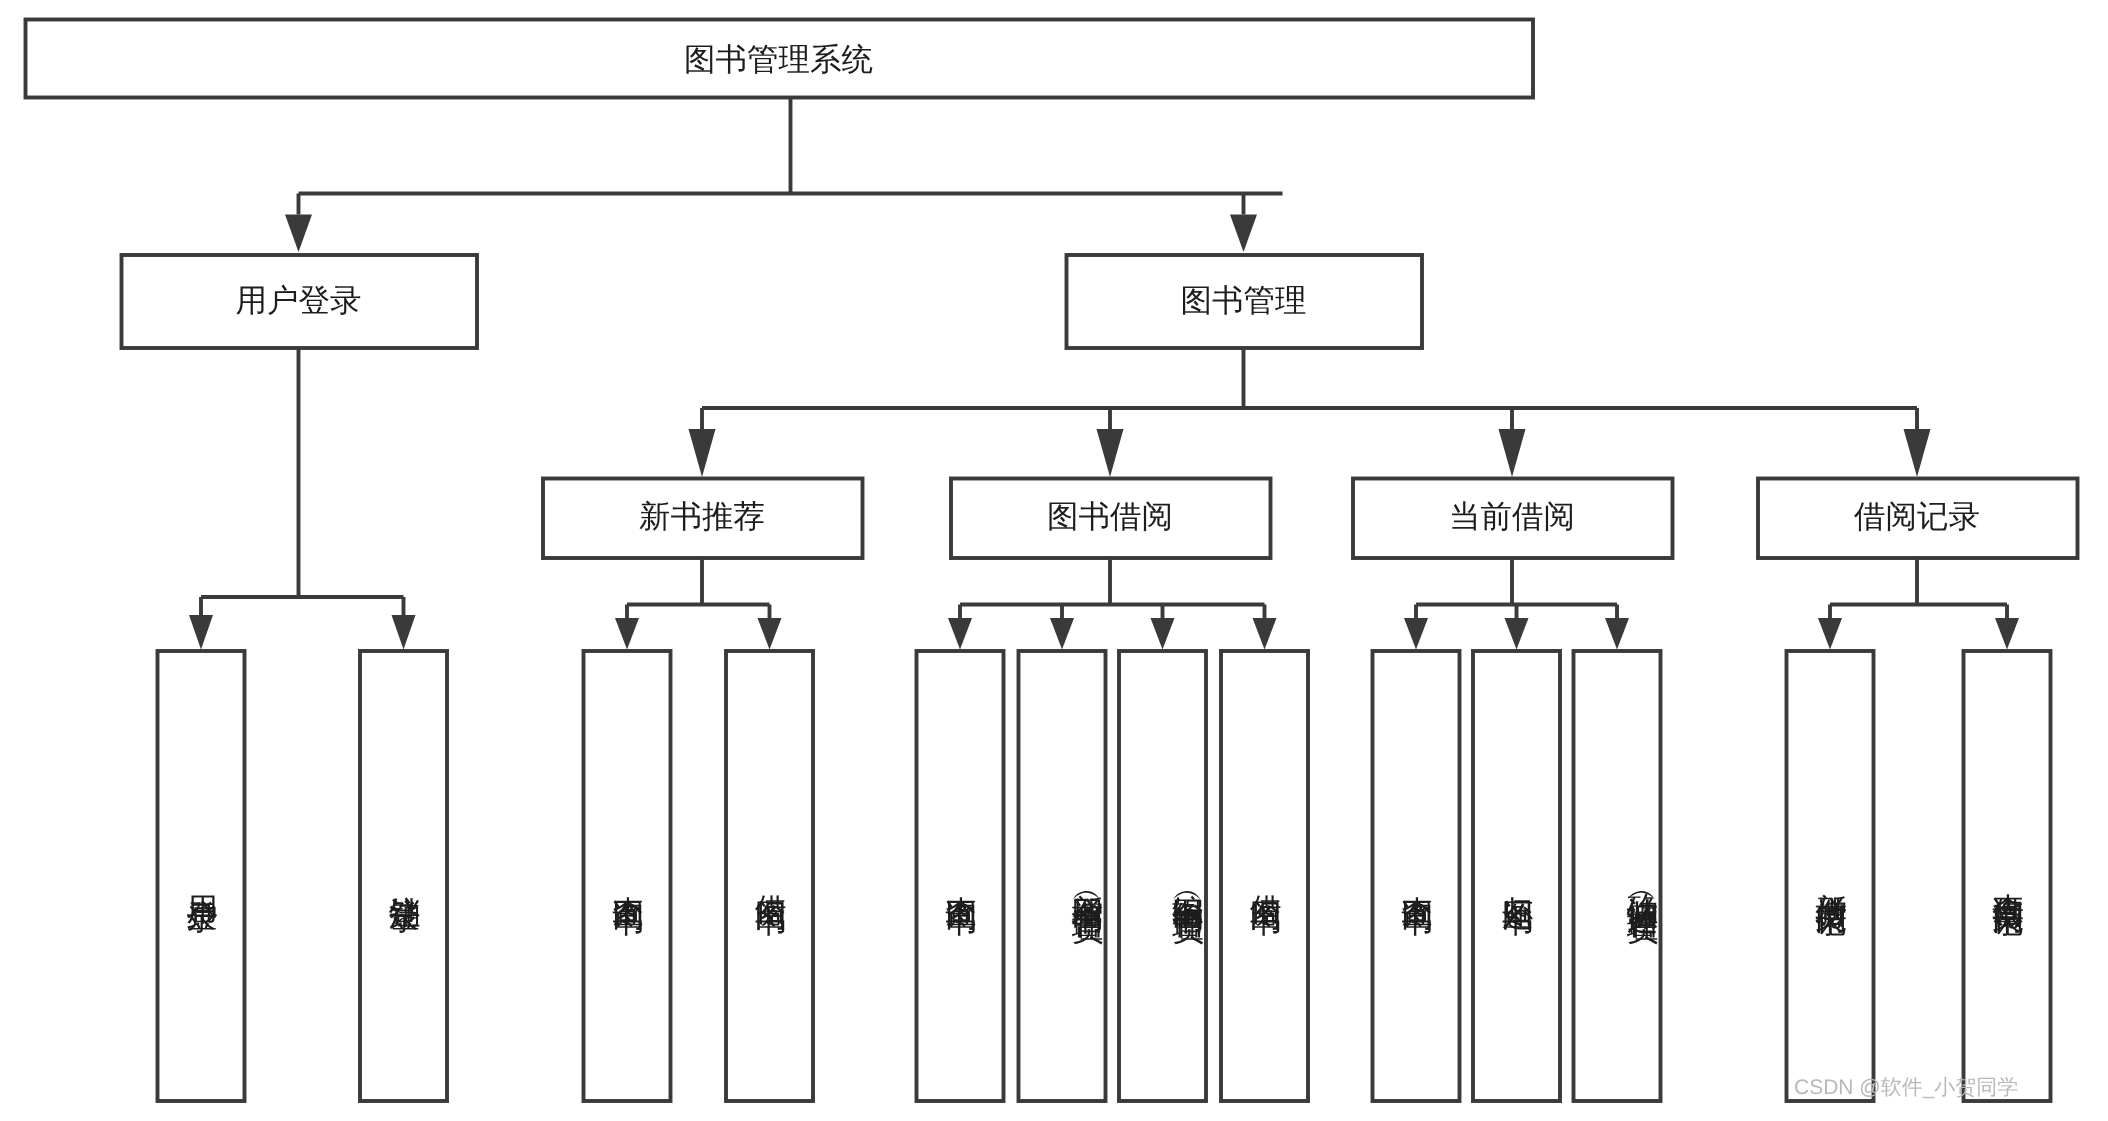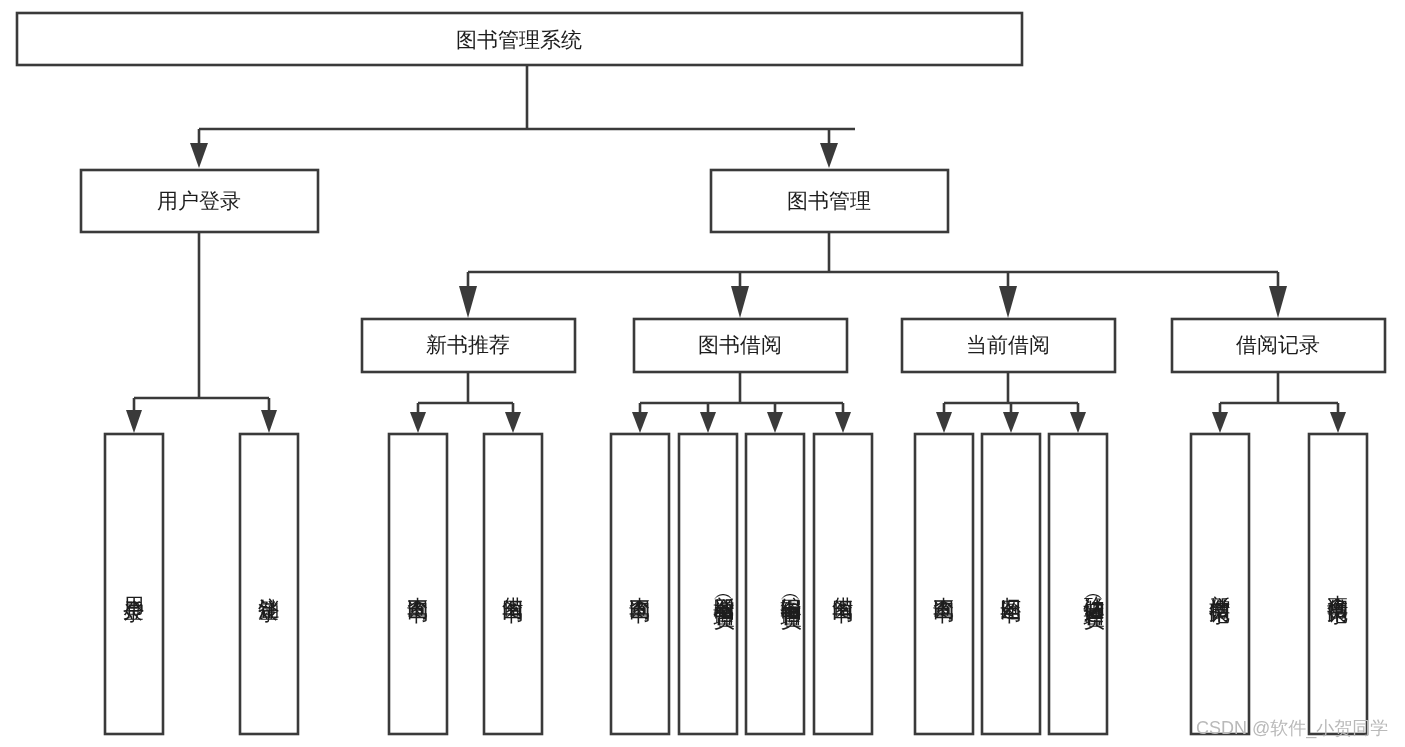--- a/index.html
+++ b/index.html
@@ -62,21 +62,21 @@
     align-items: center;
     justify-content: center;
     text-align: center;
     white-space: nowrap;
     pointer-events: none;
     user-select: none;
   }
   .watermark {
     position: absolute;
     font-family: "Liberation Sans", "DejaVu Sans", sans-serif;
-    font-size: 18px;
+    font-size: 14px;
     color: #b9b9b9;
     white-space: nowrap;
     user-select: none;
   }
 </style>
 </head>
 <body>
 
 <div id="diagram-root">
 

